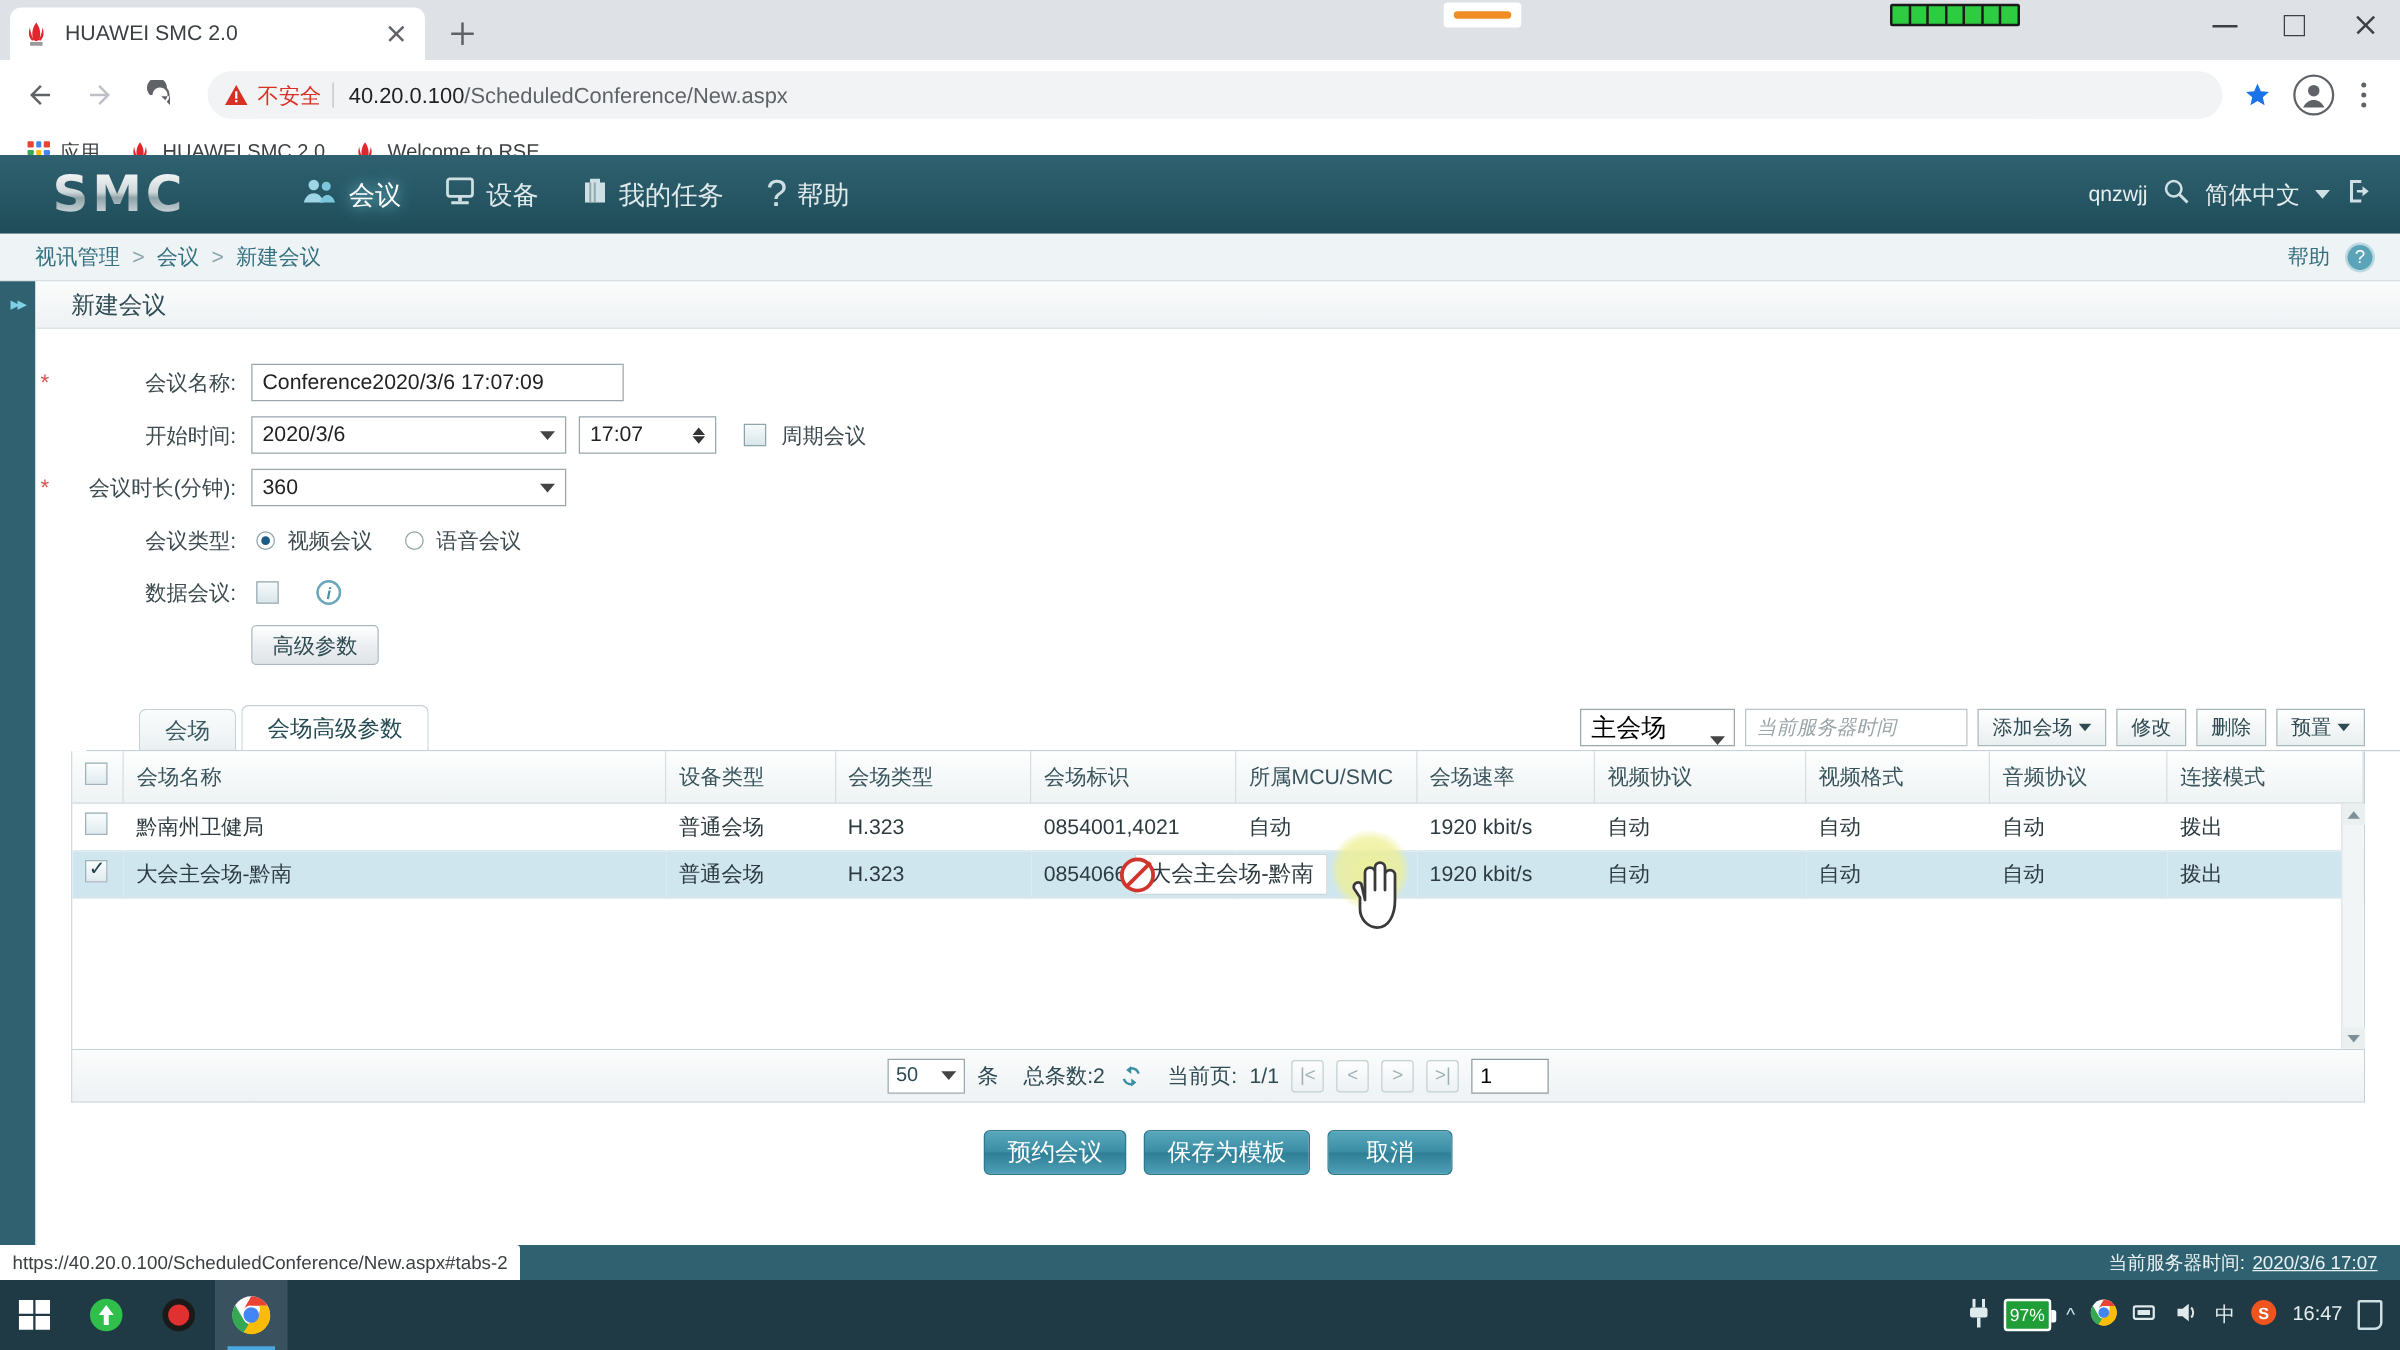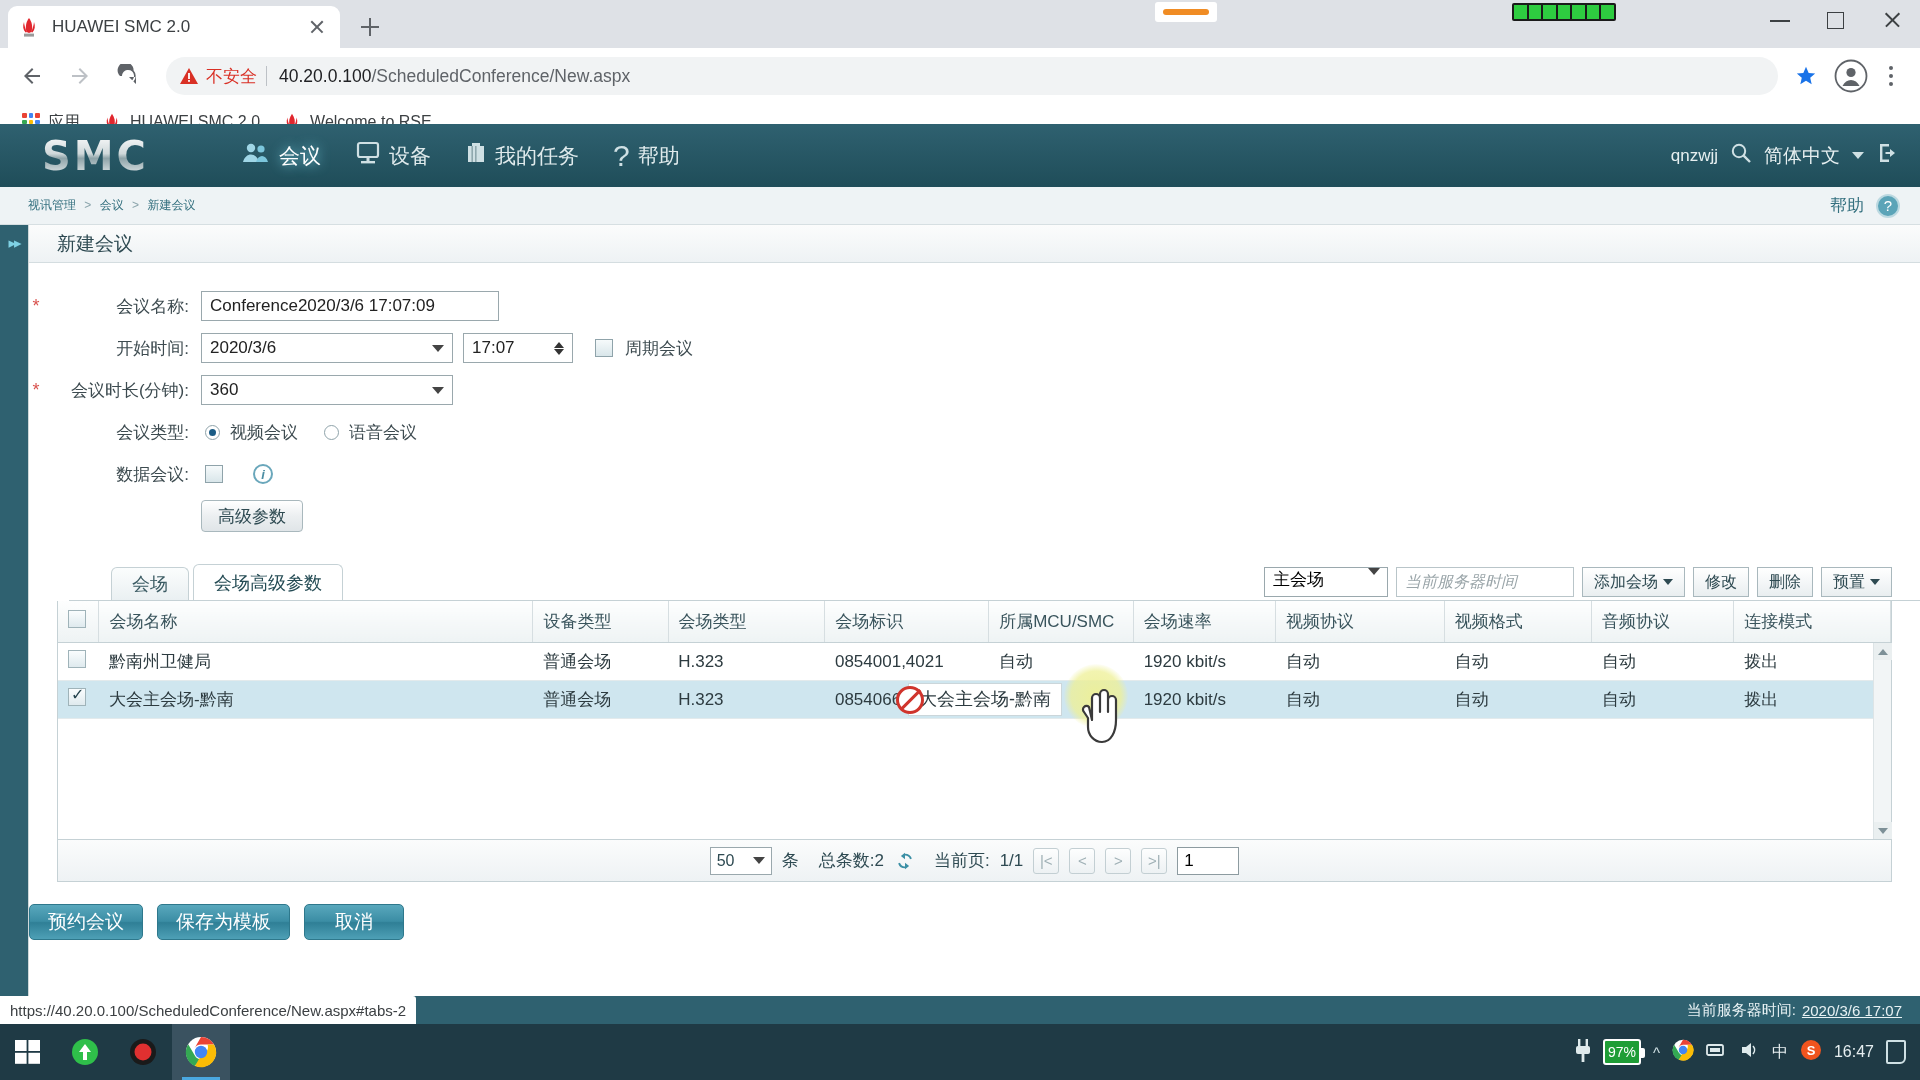--- a/index.html
+++ b/index.html
@@ -99,21 +99,21 @@
   .smc-nav-item { display: flex; align-items: center; gap: 8px; cursor: pointer; color: #dfeaec; font-size: 21px; }
   .smc-nav-item.active { color: #ffffff; text-shadow: 0 0 12px #7fd8ec; }
   .smc-right { position: absolute; right: 20px; display: flex; align-items: center; gap: 12px; color: #e6eff0; font-size: 17px; }
   .lang-text { font-size: 19px; }
   .caret-down { width: 0; height: 0; border-left: 6px solid transparent; border-right: 6px solid transparent; border-top: 7px solid #cfe0e3; cursor: pointer; }
 
   .breadcrumb-bar {
     height: 38px; background: #eef3f5; border-bottom: 1px solid #d6dfe2;
     display: flex; align-items: center; padding-left: 28px; position: relative;
   }
-  .breadcrumb { font-size: 12px; color: #34707f; }
+  .breadcrumb { font-size: 17px; color: #34707f; }
   .breadcrumb .sep { color: #8aa4ab; margin: 0 5px; }
   .help-link { position: absolute; right: 56px; font-size: 17px; color: #34707f; cursor: pointer; }
   .help-circle {
     position: absolute; right: 20px; width: 24px; height: 24px; border-radius: 50%;
     background: #5ba4b8; color: #fff; font-size: 15px; display:flex; align-items:center; justify-content:center;
     border: 2px solid #bcd9e1; cursor: pointer;
   }
 
   .body-wrap { display: flex; height: 799px; }
   .left-rail { width: 28px; background: #2f6170; position: relative; }
@@ -168,21 +168,21 @@
 
   
   .tabs-strip { margin-top: 16px; border-bottom: 1px solid #c5d1d5; display: flex; align-items: flex-end; padding-left: 42px; position: relative; height: 38px; background: #fff; margin-left: 40px; }
   .ui-tab {
     height: 33px; padding: 0 20px; border: 1px solid #c5d1d5; border-bottom: none;
     border-radius: 6px 6px 0 0; background: linear-gradient(180deg,#fbfdfd,#eaf0f2);
     display: flex; align-items: center; font-size: 18px; color: #3b5b63; cursor: pointer; margin-right: 4px;
   }
   .ui-tab.active { background: #ffffff; height: 36px; color: #244b54; }
   .tabs-tools { position: absolute; right: 28px; bottom: 3px; display: flex; align-items: center; gap: 8px; }
-  .drop-sel { width: 124px; height: 30px; border: 1px solid #9aa8ad; background:#fff; display:flex; align-items:flex-start; padding: 0 8px; font-size: 17px; position: relative; cursor: pointer; }
+  .drop-sel { width: 124px; height: 30px; border: 1px solid #9aa8ad; background:#fff; display:flex; align-items:flex-end; padding: 0 8px; font-size: 20px; position: relative; cursor: pointer; }
   .drop-sel .arrow { position: absolute; right: 7px; width:0;height:0;border-left:6px solid transparent;border-right:6px solid transparent;border-top:7px solid #444; }
   .drop-zone { width: 178px; height: 30px; border: 1px solid #b9c5c9; background:#fff; display:flex; align-items:center; padding: 0 8px; font-size: 16px; font-style: italic; color: #9aa5a9; }
   .tb-btn { height: 30px; padding: 0 11px; border: 1px solid #a9b8bd; border-radius: 0;
     background: linear-gradient(180deg,#ffffff,#e9eef0); font-size: 16px; color: #2e4a52; display:flex; align-items:center; gap:5px; cursor:pointer; }
   .tb-btn .ar { width:0;height:0;border-left:5px solid transparent;border-right:5px solid transparent;border-top:6px solid #2e4a52; }
 
   
   .grid-wrap { margin: 0 28px; border: 1px solid #c5d1d5; border-top: none; position: relative; }
   table.grid { width: 100%; border-collapse: collapse; table-layout: fixed; }
   table.grid th {
@@ -209,21 +209,21 @@
   
   .pager { height: 42px; background: linear-gradient(180deg,#fbfcfc,#eef2f4); border-top: 1px solid #c5d1d5;
     display: flex; align-items: center; justify-content: center; gap: 10px; font-size: 17px; color: #2e4a52; }
   .pg-sel { width: 62px; height: 28px; border: 1px solid #9aa8ad; background:#fff; display:flex; align-items:center; padding: 0 6px; position: relative; font-size: 16px; cursor:pointer; }
   .pg-sel .arrow { position:absolute; right:6px; width:0;height:0;border-left:6px solid transparent;border-right:6px solid transparent;border-top:7px solid #444; }
   .refresh-ic { width: 22px; height: 22px; color: #3b8fa5; font-size: 20px; display:flex;align-items:center;justify-content:center; cursor:pointer; }
   .pg-btn { width: 26px; height: 26px; border: 1px solid #c3cfd3; border-radius: 3px; background: linear-gradient(180deg,#fdfefe,#edf1f3);
     display: flex; align-items: center; justify-content: center; font-size: 15px; color: #9fb0b5; cursor: pointer; }
   .pg-input { width: 62px; height: 28px; border: 1px solid #8d9ba0; background:#fff; font-size: 17px; padding: 0 6px; outline:none; font-family:"Liberation Sans",sans-serif;}
 
-  .action-row { display: flex; gap: 14px; margin-top: 22px; }
+  .action-row { display: flex; justify-content: center; gap: 14px; margin-top: 22px; }
   .btn-primary {
     height: 36px; min-width: 100px; padding: 0 18px; border: 1px solid #2e788c; border-radius: 5px;
     background: linear-gradient(180deg,#59a8bd 0%, #3b8da4 48%, #2f7f96 52%, #4ea0b6 100%);
     color: #fff; font-size: 19px; cursor: pointer; font-family: "Liberation Sans", sans-serif;
   }
 
   
   .status-url {
     position: absolute; left: 0; bottom: 56px; height: 28px; background: #fff;
     display: flex; align-items: center; padding: 0 10px; font-size: 15px; color: #3c4043;

